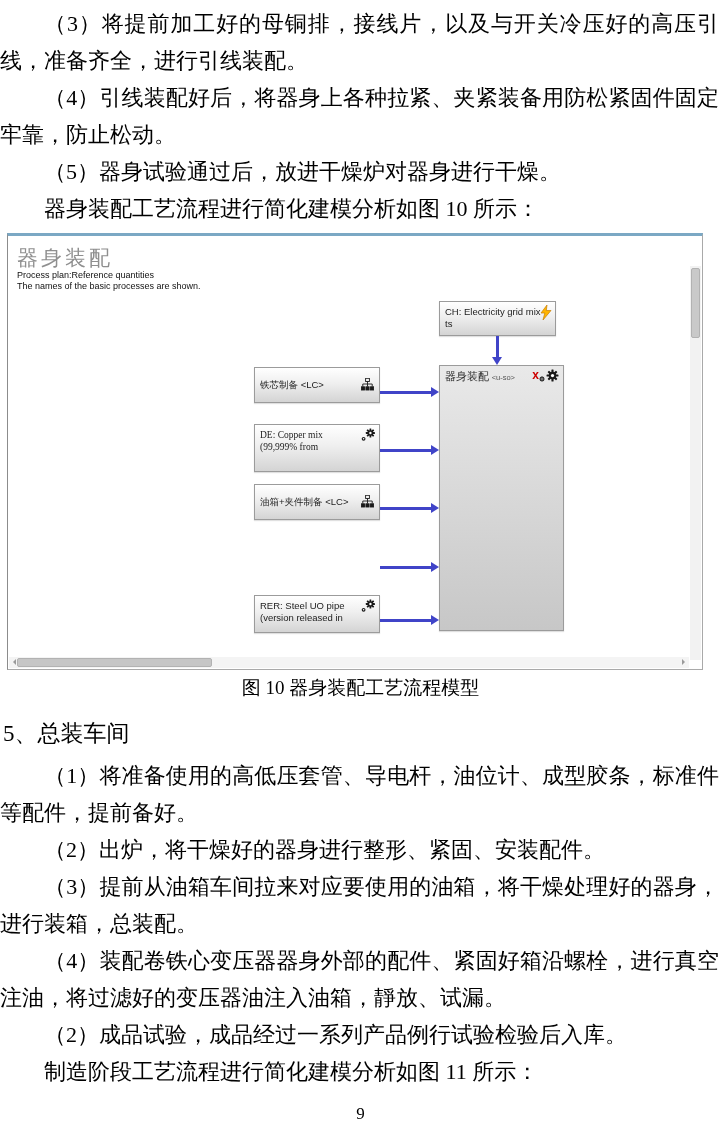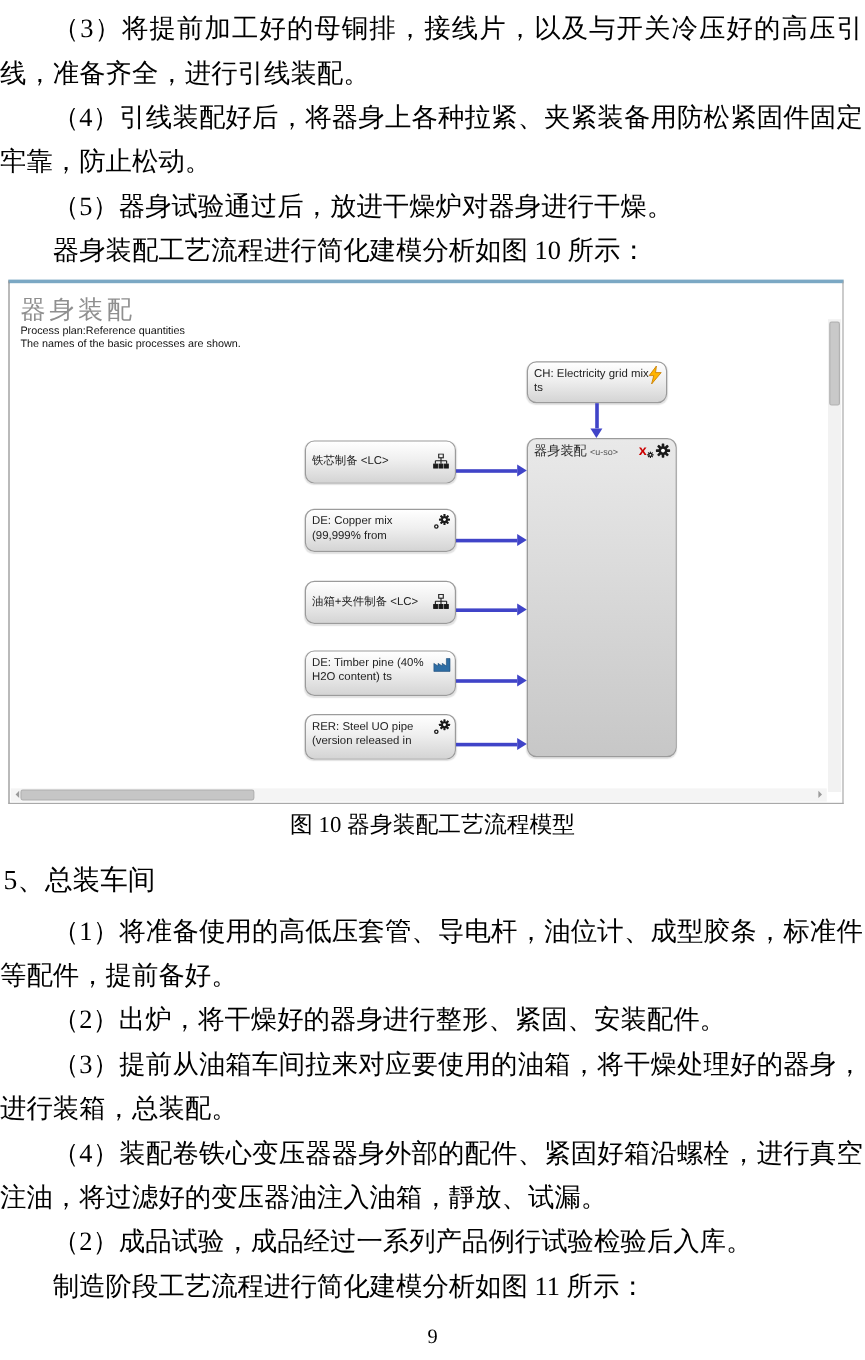--- a/index.html
+++ b/index.html
@@ -40,28 +40,28 @@
   .vthumb{position:absolute;left:1px;right:1px;top:2px;height:68px;background:#c9c9c9;
           border:1px solid #b2b2b2;border-radius:2px;}
   .hscroll{position:absolute;left:1px;right:13px;bottom:1px;height:11px;background:#f4f4f4;}
   .hthumb{position:absolute;top:1px;bottom:1px;left:8px;width:193px;background:#c6c6c6;
           border:1px solid #b2b2b2;border-radius:2px;}
   .scroll-arrow{position:absolute;width:0;height:0;border:3px solid transparent;}
   .hscroll .left-a{left:1px;top:2px;border-right-color:#9a9a9a;}
   .hscroll .right-a{right:1px;top:2px;border-left-color:#9a9a9a;}
 
   
-  .node{position:absolute;box-sizing:border-box;border:1px solid #9b9b9b;border-radius:8px;
+  .node{position:absolute;box-sizing:border-box;border:1px solid #9b9b9b;border-radius:0;
         background:linear-gradient(180deg,#ffffff 0%,#efefef 45%,#d4d4d4 100%);
         font-size:9.5px;line-height:12px;padding:4px 5px;color:#222;
         box-shadow:0 1px 1px rgba(0,0,0,0.12);}
   .node .lbl{display:block;}
   .lnode{left:246px;width:126px;}
   #n-iron  {top:131px;height:36px;}
-  #n-copper{top:188px;height:36px;}
+  #n-copper{top:188px;height:48px;font-family:Liberation Serif, serif;}
   #n-tank  {top:248px;height:36px;}
   #n-timber{top:306px;height:38px;}
   #n-steel {top:359px;height:38px;}
   #n-elec  {left:431px;top:65px;width:117px;height:35px;}
   #n-main  {left:431px;top:129px;width:125px;height:266px;
             background:linear-gradient(180deg,#e9e9e9,#c7c7c7);}
   #n-main .mname{font-size:11px;color:#2a2a2a;}
   #n-main .msuf{font-size:7.5px;color:#555;}
   .node-icon{position:absolute;}
   .icon-r{right:5px;top:10px;}
@@ -186,29 +186,20 @@
               <rect x="4.6" y="0.3" width="3.8" height="3.2" fill="none"></rect>
               <path d="M6.5 3.5V6M1.8 6h9.4M1.8 6v2.5M6.5 6v2.5M11.2 6v2.5" fill="none"></path>
               <rect x="0.3" y="8.8" width="3.2" height="3.2"></rect>
               <rect x="4.9" y="8.8" width="3.2" height="3.2"></rect>
               <rect x="9.5" y="8.8" width="3.2" height="3.2"></rect>
             </g>
           </svg>
       </span>
     </div>
 
-    <div class="node lnode" id="n-timber">
-      <span class="lbl">DE: Timber pine (40%</span>
-      <span class="lbl">H2O content) ts</span>
-      <span class="node-icon icon-rt" style="top:5px;">
-        <svg width="15" height="12" viewBox="0 0 15 12">
-            <path d="M0.5 11.5V4.8L4 7V4.8L7.5 7V4.8L11 7V0.8h3v10.7z" fill="#2e6da4" stroke="#1d4a75" stroke-width="0.5"></path>
-          </svg>
-      </span>
-    </div>
 
     <div class="node lnode" id="n-steel">
       <span class="lbl">RER: Steel UO pipe</span>
       <span class="lbl">(version released in</span>
       <span class="node-icon icon-rt">
         <svg width="15" height="14" viewBox="0 0 15 14">
             <g fill="#1a1a1a">
               <g transform="translate(4.5,0)">
                 <rect x="4" y="0.4" width="1.8" height="9.2" rx="0.4"></rect>
                 <rect x="4" y="0.4" width="1.8" height="9.2" rx="0.4" transform="rotate(45 4.9 5)"></rect>

